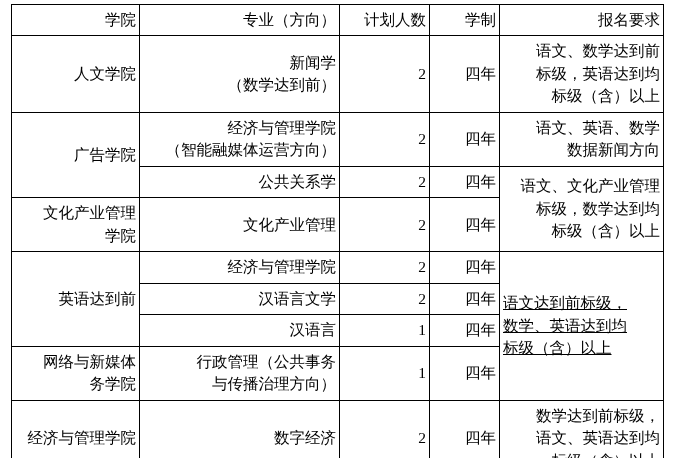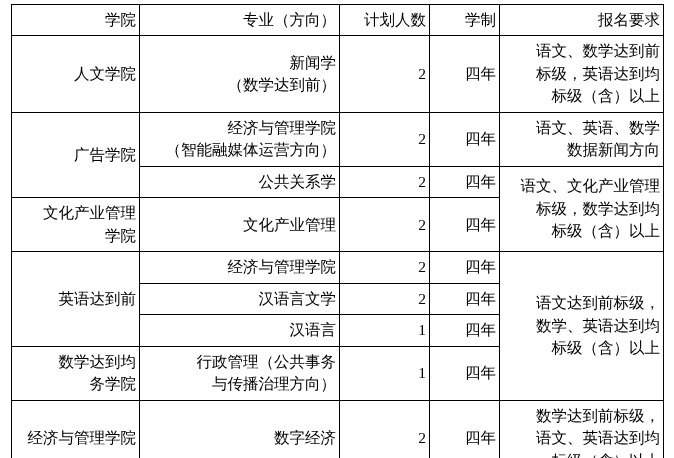--- a/index.html
+++ b/index.html
@@ -47,21 +47,22 @@
   .col-req       { width: 164px; }
   .cell-multiline { white-space: pre-line; }
   .req-cell {
     text-align: left;
     padding-left: 8px;
     padding-right: 6px;
     white-space: pre-line;
     line-height: 1.5;
   }
   .req-cell.center-block {
-    text-align: right;
+    text-align: left;
+    text-decoration: underline;
   }
 </style>
 </head>
 <body>
 
 <div class="sheet">
   <table class="plan-table">
     <colgroup>
       <col class="col-college">
       <col class="col-major">
@@ -134,21 +135,21 @@
         <td>四年</td>
       </tr>
 
       <tr>
         <td class="cell-multiline">汉语言</td>
         <td>1</td>
         <td>四年</td>
       </tr>
 
       <tr>
-        <td class="cell-multiline">数学达到均
+        <td class="cell-multiline">网络与新媒体
 务学院</td>
         <td class="cell-multiline">行政管理（公共事务
 与传播治理方向）</td>
         <td>1</td>
         <td>四年</td>
       </tr>
 
       <tr>
         <td class="cell-multiline">经济与管理学院</td>
         <td class="cell-multiline">数字经济</td>

